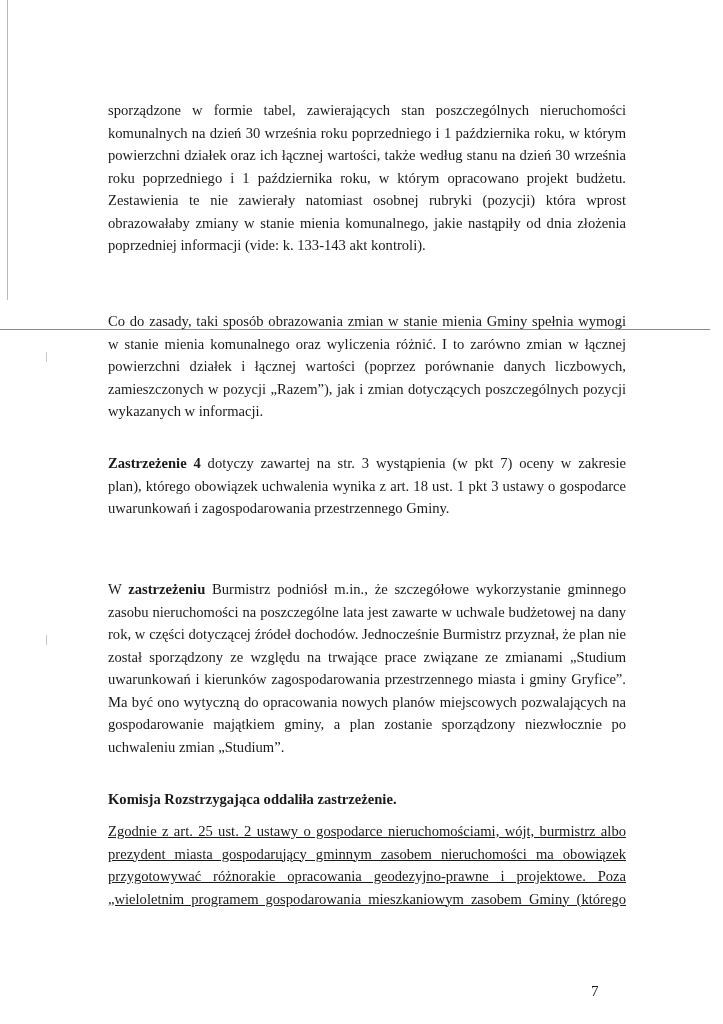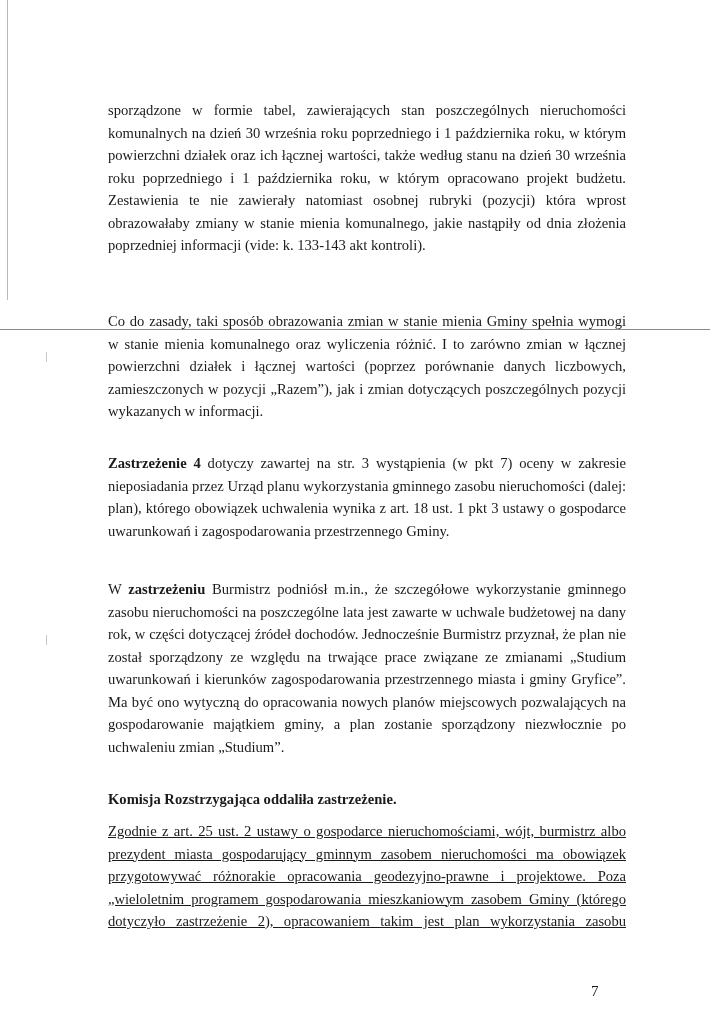--- a/index.html
+++ b/index.html
@@ -54,21 +54,20 @@
 <div class="text-block" style="top:297px;margin-top:13px;">
   <span class="line">Co do zasady, taki sposób obrazowania zmian w stanie mienia Gminy spełnia wymogi</span>
   <span class="line">w stanie mienia komunalnego oraz wyliczenia różnić. I to zarówno zmian w łącznej</span>
   <span class="line">powierzchni działek i łącznej wartości (poprzez porównanie danych liczbowych,</span>
   <span class="line">zamieszczonych w pozycji „Razem”), jak i zmian dotyczących poszczególnych pozycji</span>
   <span class="line last">wykazanych w informacji.</span>
 </div>
 
 <div class="text-block" style="top:452px;">
   <span class="line"><span class="bold">Zastrzeżenie 4</span><span> dotyczy zawartej na str. 3 wystąpienia (w pkt 7) oceny w zakresie</span></span>
-  <span class="line">nieposiadania przez Urząd planu wykorzystania gminnego zasobu nieruchomości (dalej:</span>
   <span class="line">plan), którego obowiązek uchwalenia wynika z art. 18 ust. 1 pkt 3 ustawy o gospodarce</span>
   <span class="line last">uwarunkowań i zagospodarowania przestrzennego Gminy.</span>
 </div>
 
 <div class="text-block" style="top:578px;">
   <span class="line"><span>W </span><span class="bold">zastrzeżeniu</span><span> Burmistrz podniósł m.in., że szczegółowe wykorzystanie gminnego</span></span>
   <span class="line">zasobu nieruchomości na poszczególne lata jest zawarte w uchwale budżetowej na dany</span>
   <span class="line">rok, w części dotyczącej źródeł dochodów. Jednocześnie Burmistrz przyznał, że plan nie</span>
   <span class="line">został sporządzony ze względu na trwające prace związane ze zmianami „Studium</span>
   <span class="line">uwarunkowań i kierunków zagospodarowania przestrzennego miasta i gminy Gryfice”.</span>
@@ -79,16 +78,15 @@
 
 <div class="text-block bold" style="top:788px;">
   <span class="line last">Komisja Rozstrzygająca oddaliła zastrzeżenie.</span>
 </div>
 
 <div class="text-block" style="top:820px;text-decoration:underline;">
   <span class="line">Zgodnie z art. 25 ust. 2 ustawy o gospodarce nieruchomościami, wójt, burmistrz albo</span>
   <span class="line">prezydent miasta gospodarujący gminnym zasobem nieruchomości ma obowiązek</span>
   <span class="line">przygotowywać różnorakie opracowania geodezyjno-prawne i projektowe. Poza</span>
   <span class="line">„wieloletnim programem gospodarowania mieszkaniowym zasobem Gminy (którego</span>
-  <span class="line">dotyczyło zastrzeżenie 2), opracowaniem takim jest plan wykorzystania zasobu</span>
 </div>
 
 <div class="page-number">7</div>
 
 </body></html>

